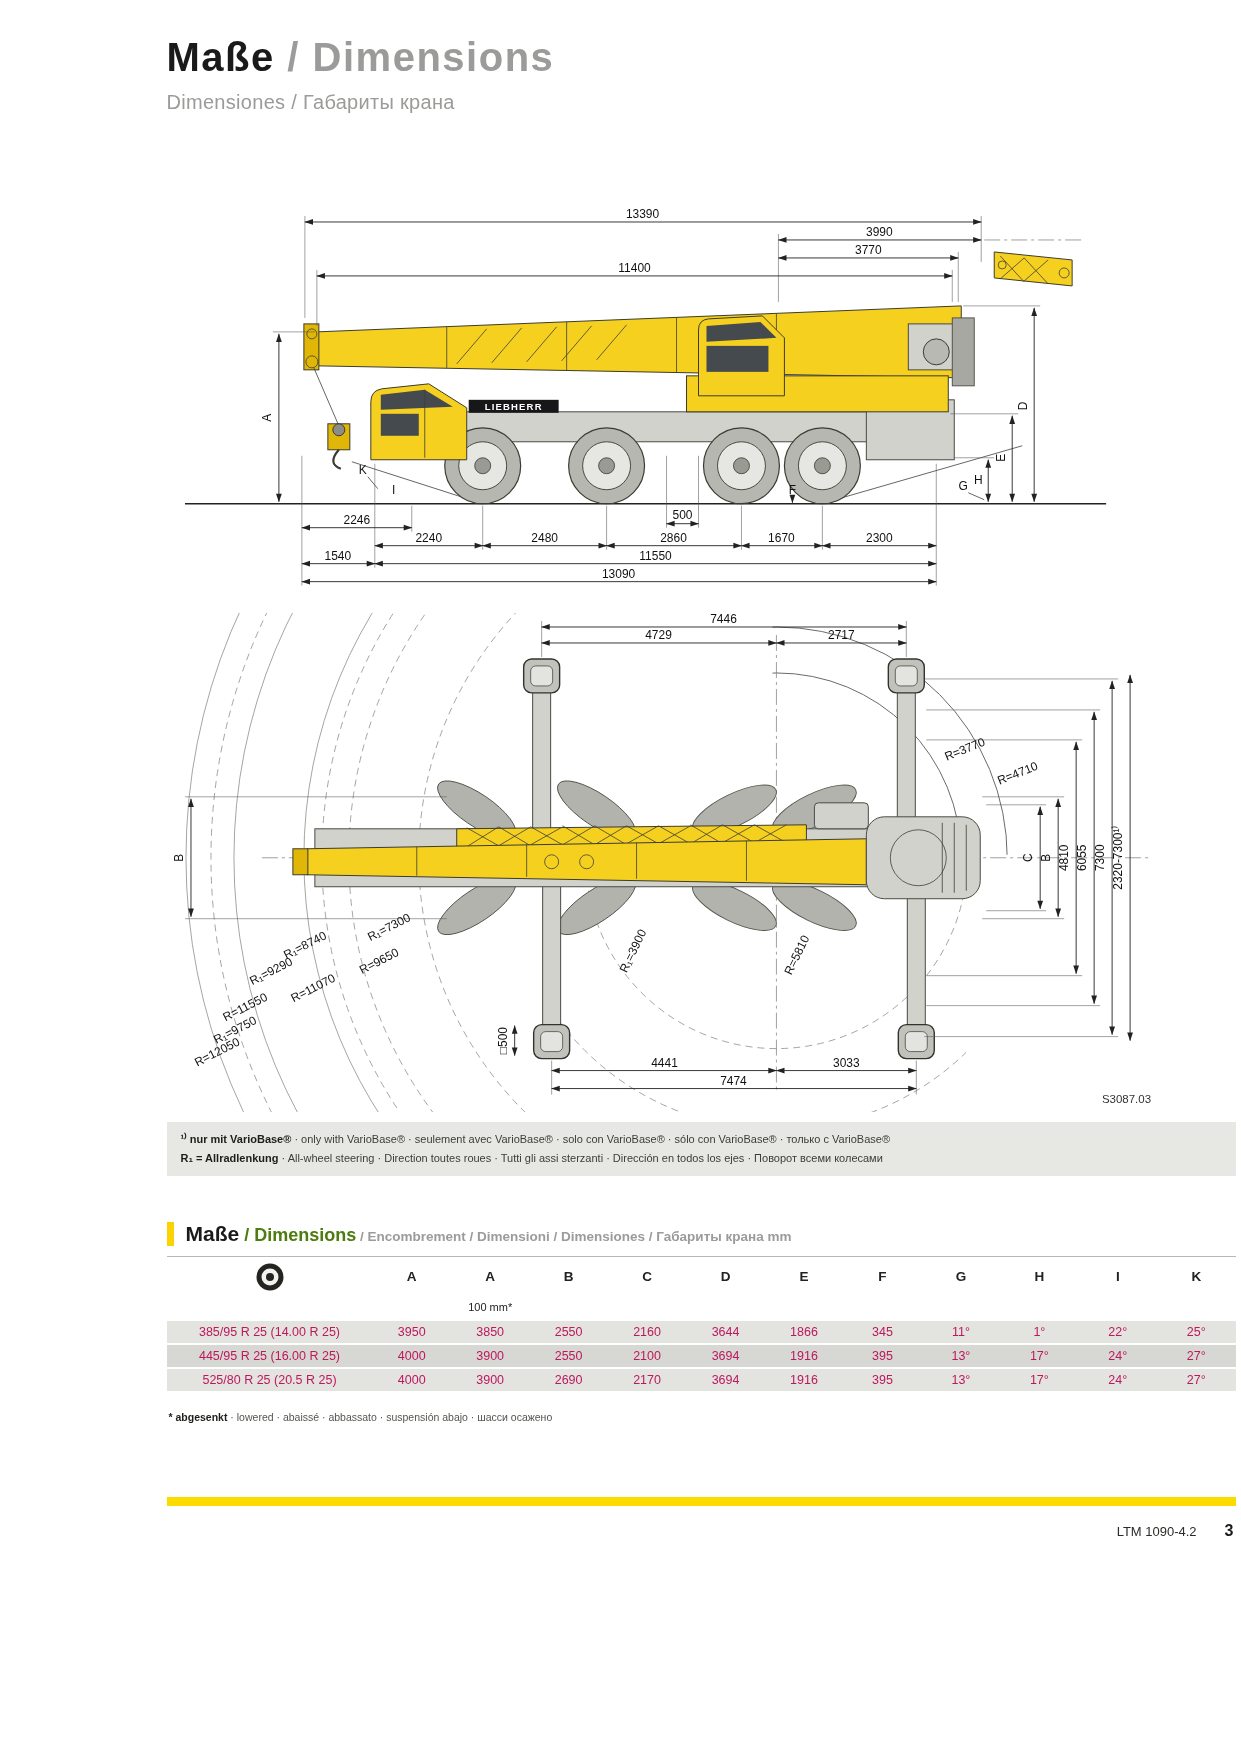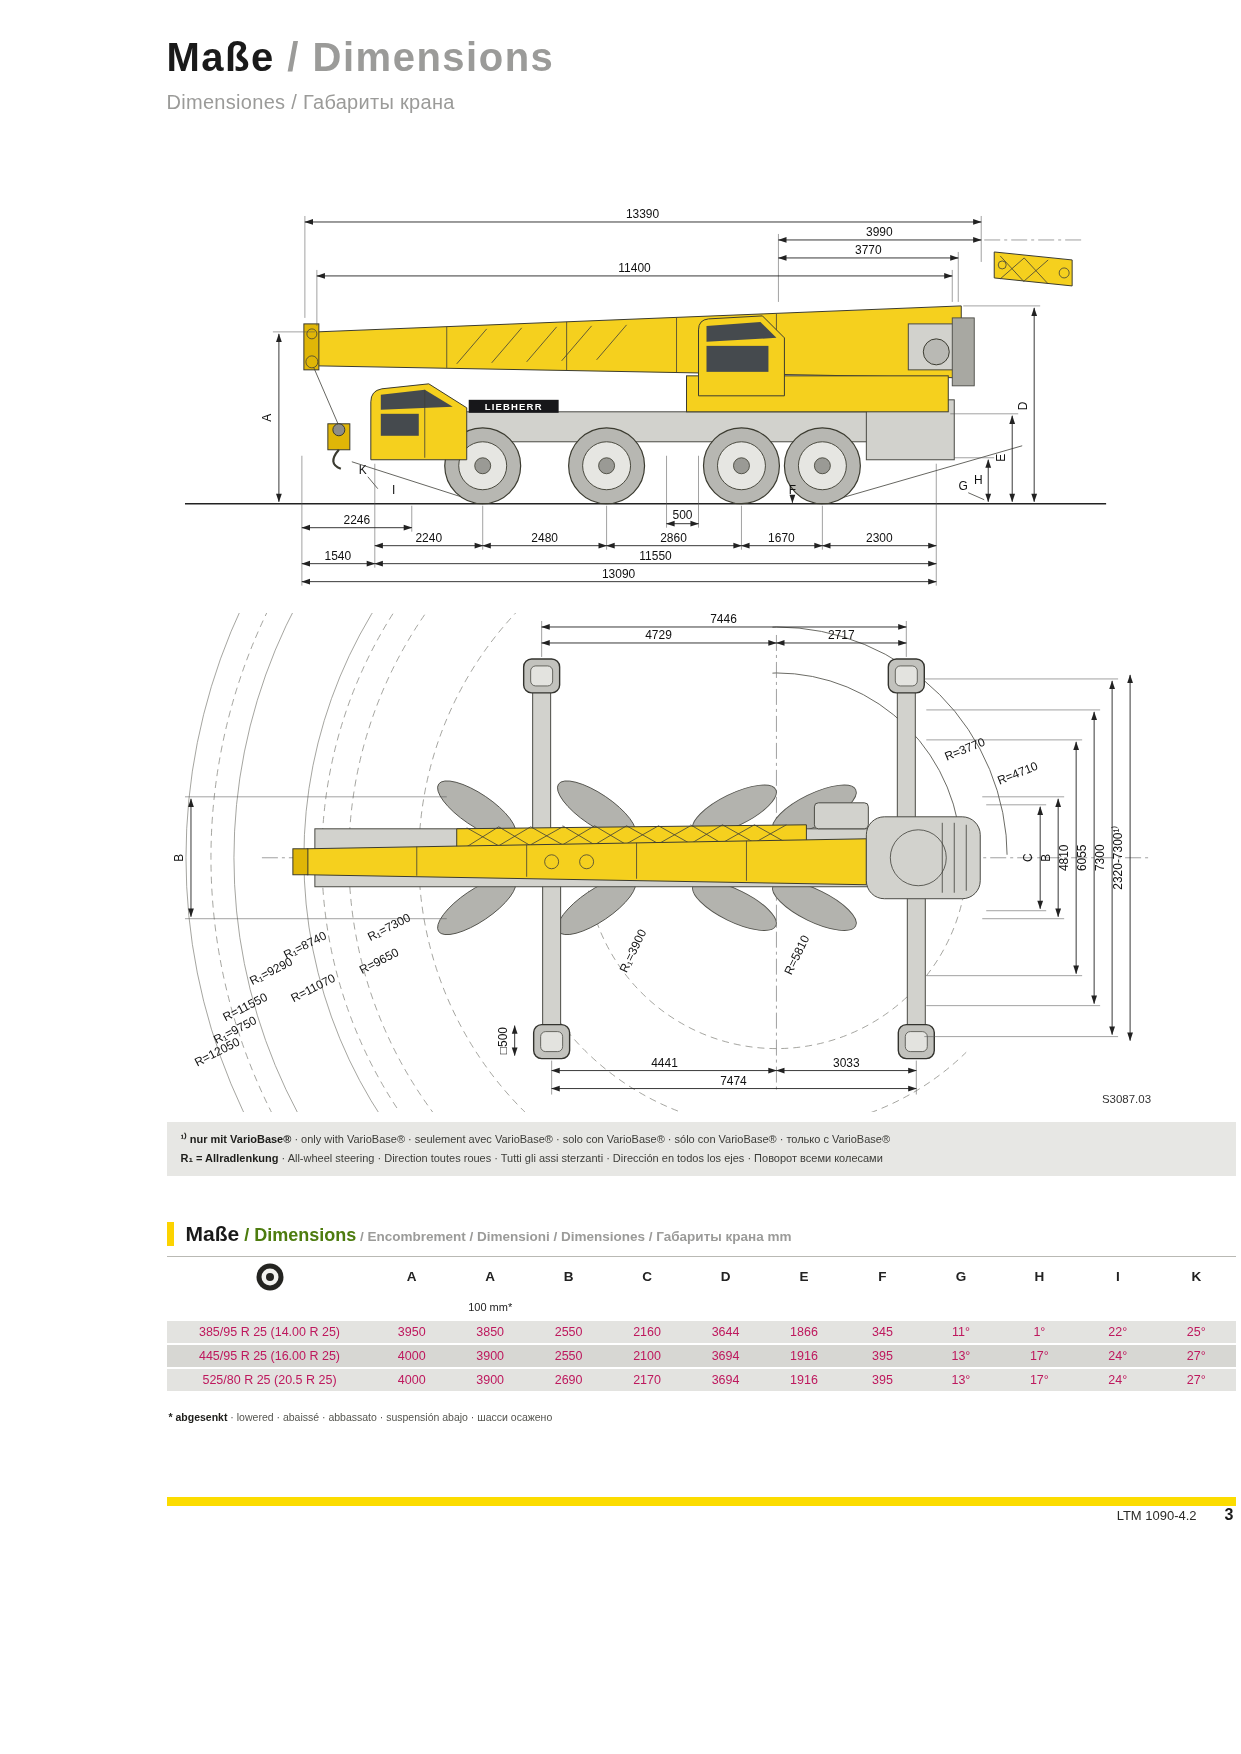--- a/index.html
+++ b/index.html
@@ -49,21 +49,21 @@
   th,td{text-align:center}
   thead th{font-size:13.5px;font-weight:bold;vertical-align:top;padding-top:12px;padding-bottom:8px}
   th .sub{display:block;font-size:11px;font-weight:normal;margin-top:17px}
   th.tirecol{padding-top:5px}
   tbody td{padding:4px 0;border-bottom:2px solid #fff;font-size:12.5px;color:#be185d}
   tbody tr.ra{background:#e3e3e0}
   tbody tr.rb{background:#d7d7d3}
   .tfoot{font-size:10.5px;color:#55554f;padding:18px 2px}
 
   .footer-bar{width:1069px;height:9px;background:#fcdc00;margin-top:56px}
-  .footer{width:1069px;display:flex;justify-content:flex-end;align-items:baseline;gap:28px;padding-right:2px}
+  .footer{width:1069px;display:flex;justify-content:flex-end;align-items:baseline;gap:28px;margin-top:16px;padding-right:2px}
   .model{font-size:13px;color:#2b2b28}
   .pagenum{font-size:16px;font-weight:bold;color:#1a1a1a}
 </style>
 </head>
 <body>
 
 <div class="page">
 
   <header>
     <h1><span class="t-black">Maße</span><span class="t-sep"> / </span><span class="t-gray">Dimensions</span></h1>

